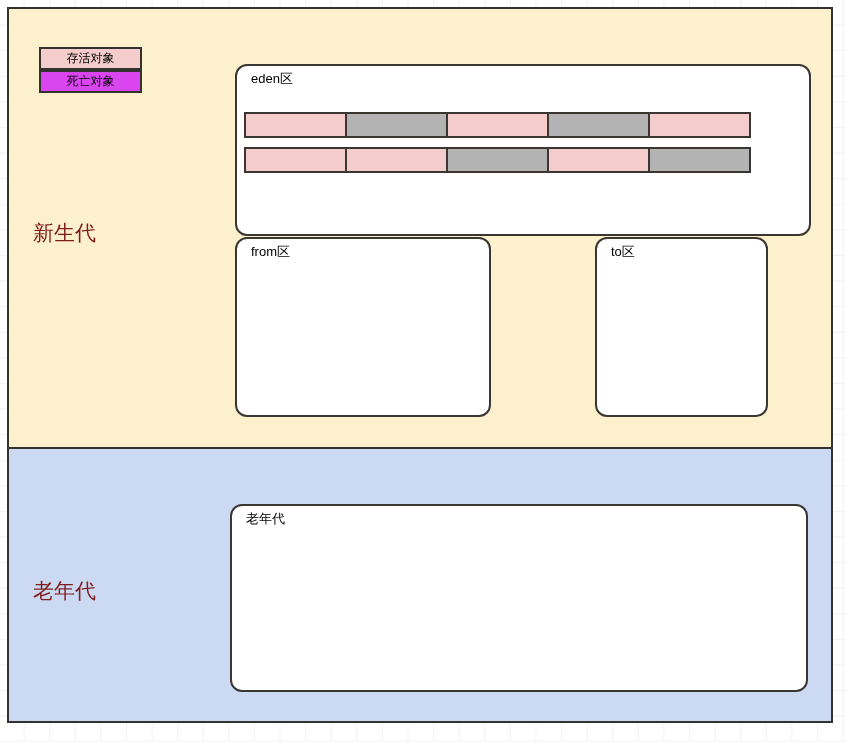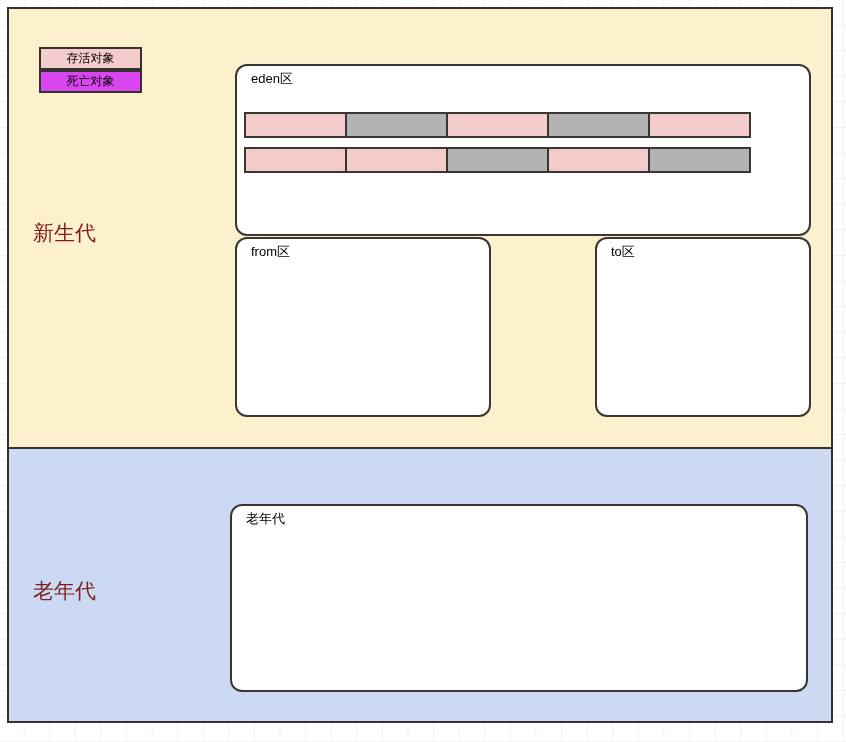--- a/index.html
+++ b/index.html
@@ -130,21 +130,21 @@
   #from-box {
     left: 226px;
     top: 228px;
     width: 256px;
     height: 180px;
   }
 
   #to-box {
     left: 586px;
     top: 228px;
-    width: 216px;
+    width: 173px;
     height: 180px;
   }
 
   #old-box {
     left: 221px;
     top: 55px;
     width: 578px;
     height: 188px;
   }
 

